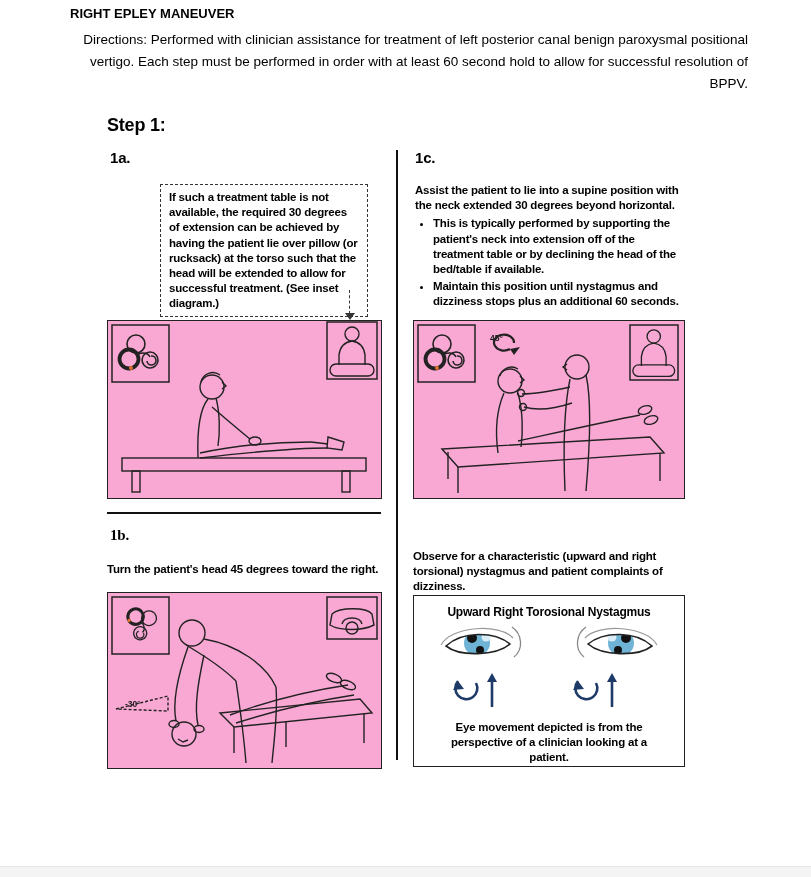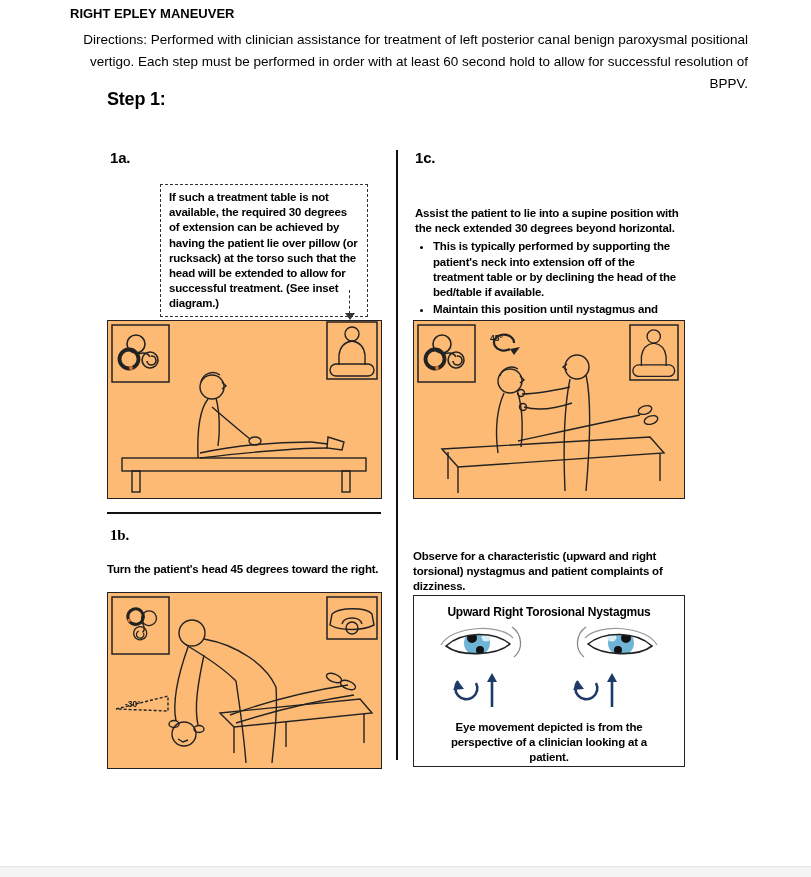--- a/index.html
+++ b/index.html
@@ -7,26 +7,26 @@
         font-family:"Liberation Sans",sans-serif;color:#000;padding-left:8px;}
   .abs{position:absolute;}
   .doc-title{font-size:13px;font-weight:700;}
   .directions{font-size:13.5px;line-height:1.62;width:678px;text-align:right;}
   .cond{font-weight:700;letter-spacing:-0.2px;}
   .step-heading{font-size:18px;}
   .step-sub{font-size:11.5px;}
   .sec-label{font-size:15px;}
   .body-txt{font-size:11.5px;line-height:1.32;}
   .dashed-note{border:1.5px dashed #333;padding:5px 8px;width:190px;}
-  .c-intro{width:272px;margin-top:23px;}
+  .c-intro{width:272px;}
   ul.bullets{margin:3px 0 0 0;padding-left:18px;}
   ul.bullets li{margin-bottom:2px;}
   .vdiv{width:1.5px;background:#111;}
   .hdiv{height:1.5px;background:#111;}
-  .fig{border:1.6px solid #222;background:#fdba74;}
+  .fig{border:1.6px solid #222;background:#f9a8d4;}
   .fig svg{display:block;}
   .dash-arrow{border-left:1.6px dashed #333;width:0;}
   .dash-arrow-head{width:0;height:0;border-left:5px solid transparent;
       border-right:5px solid transparent;border-top:7px solid #333;}
   .nys-box{border:1.6px solid #222;text-align:center;}
   .nys-title{font-size:12px;margin-top:9px;}
   .nys-caption{font-size:11.5px;line-height:1.3;width:232px;margin:2px auto 0;}
   .observe{width:278px;}
   .bottom-bar{left:0;top:866px;width:811px;height:11px;background:#f4f4f4;border-top:1px solid #e7e7e7;}
   svg text{font-family:"Liberation Sans",sans-serif;font-weight:700;}
@@ -54,21 +54,21 @@
         <path d="M4,15 C12,8 38,8 44,15 L46,26 C34,32 12,32 2,26 Z"></path>
         <path d="M14,25 C16,17 32,17 34,25"></path>
         <circle cx="24" cy="29" r="6"></circle>
       </g>
     </defs>
   </svg>
 
   <div class="abs doc-title" style="left:70px;top:6px;">RIGHT EPLEY MANEUVER</div>
   <div class="abs directions" style="left:70px;top:29px;">Directions: Performed with clinician assistance for treatment of left posterior canal benign paroxysmal positional vertigo. Each step must be performed in order with at least 60 second hold to allow for successful resolution of BPPV.</div>
 
-  <div class="abs cond step-heading" style="left:107px;top:89px;">Step 1:</div>
+  <div class="abs cond step-heading" style="left:107px;top:115px;">Step 1:</div>
 
   <div class="abs cond sec-label" style="left:110px;top:149px;">1a.</div>
   <div class="abs cond sec-label" style="left:415px;top:149px;">1c.</div>
 
   <div class="abs vdiv" style="left:396px;top:150px;height:610px;"></div>
 
   <div class="abs cond body-txt dashed-note" style="left:160px;top:184px;">If such a treatment table is not available, the required 30 degrees of extension can be achieved by having the patient lie over pillow (or rucksack) at the torso such that the head will be extended to allow for successful treatment. (See inset diagram.)</div>
   <div class="abs dash-arrow" style="left:349px;top:290px;height:24px;"></div>
   <div class="abs dash-arrow-head" style="left:345px;top:313px;"></div>
 

